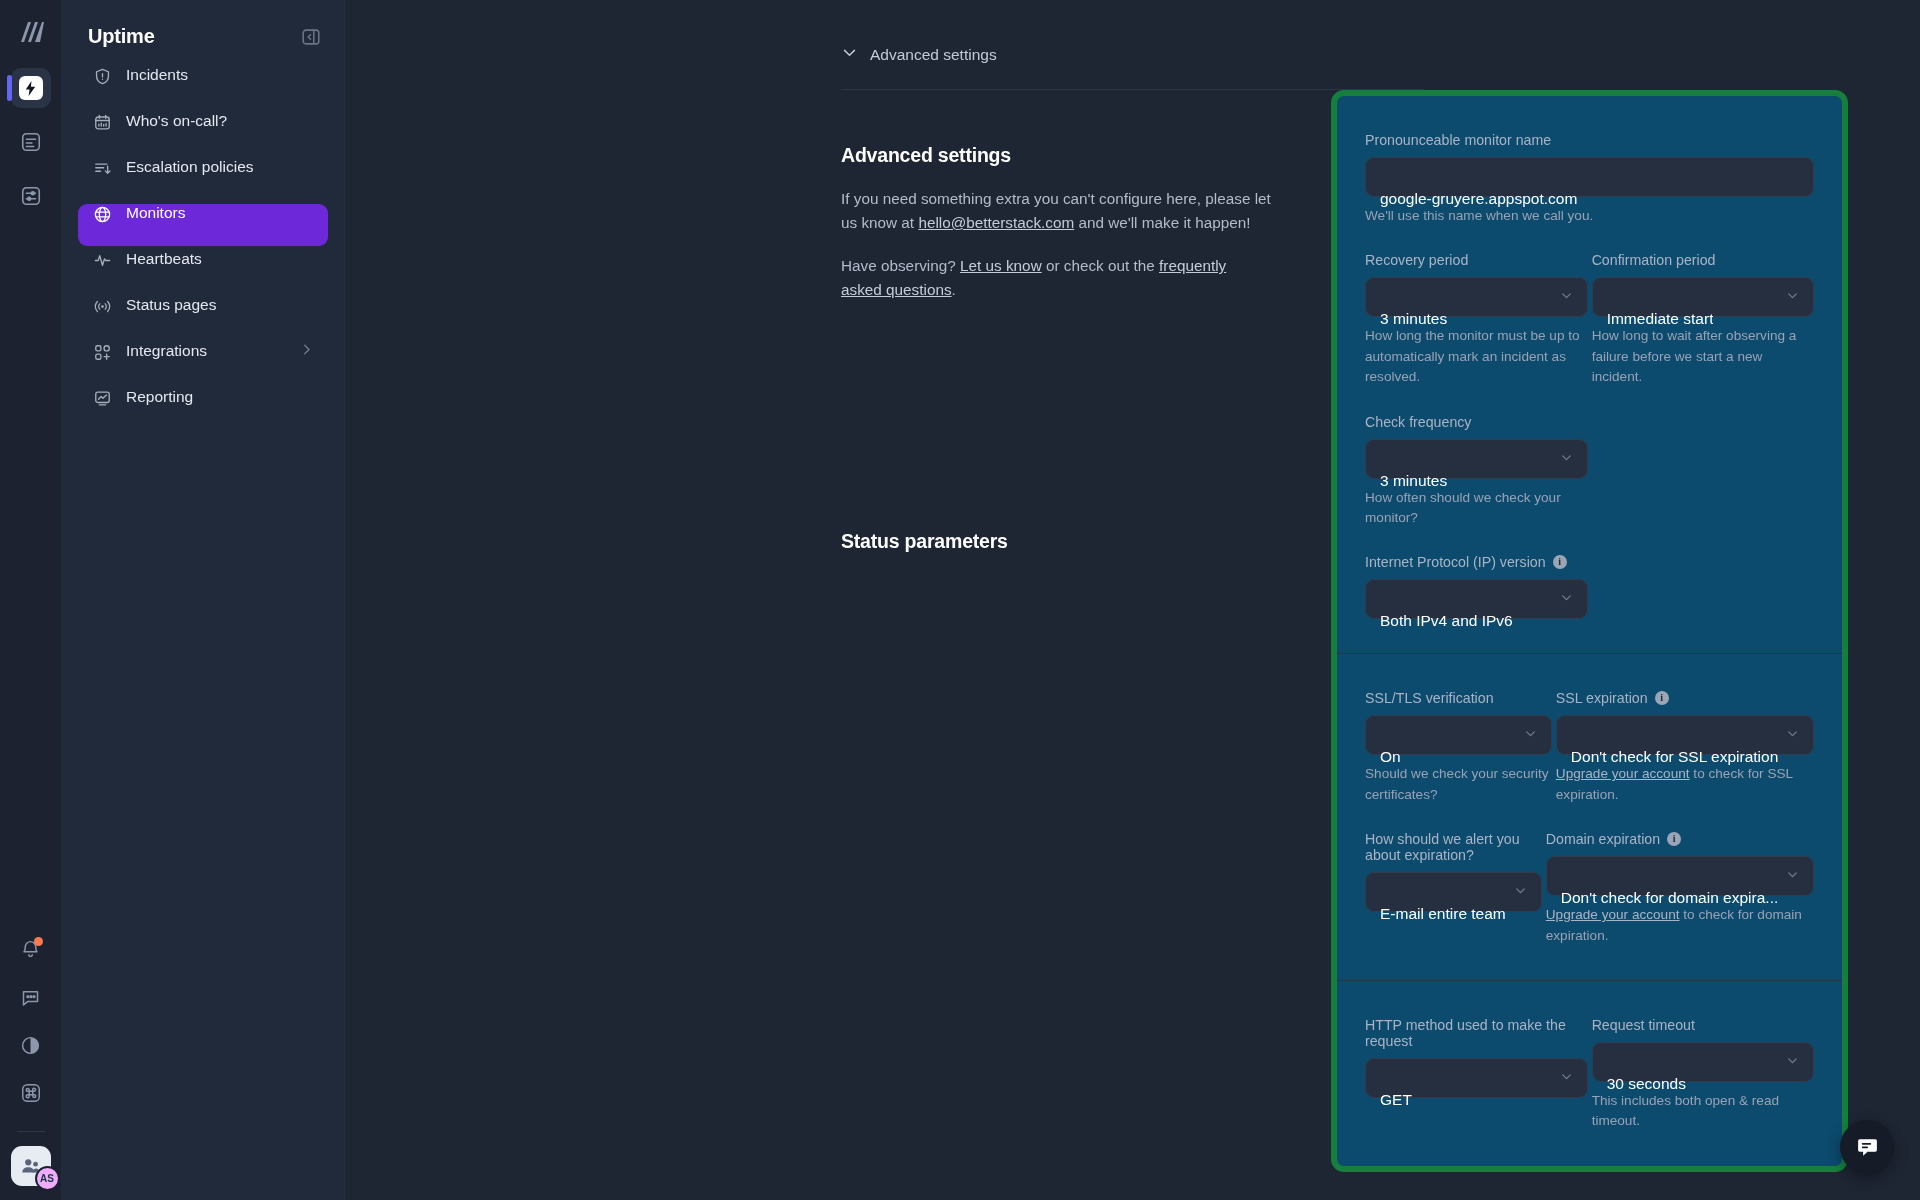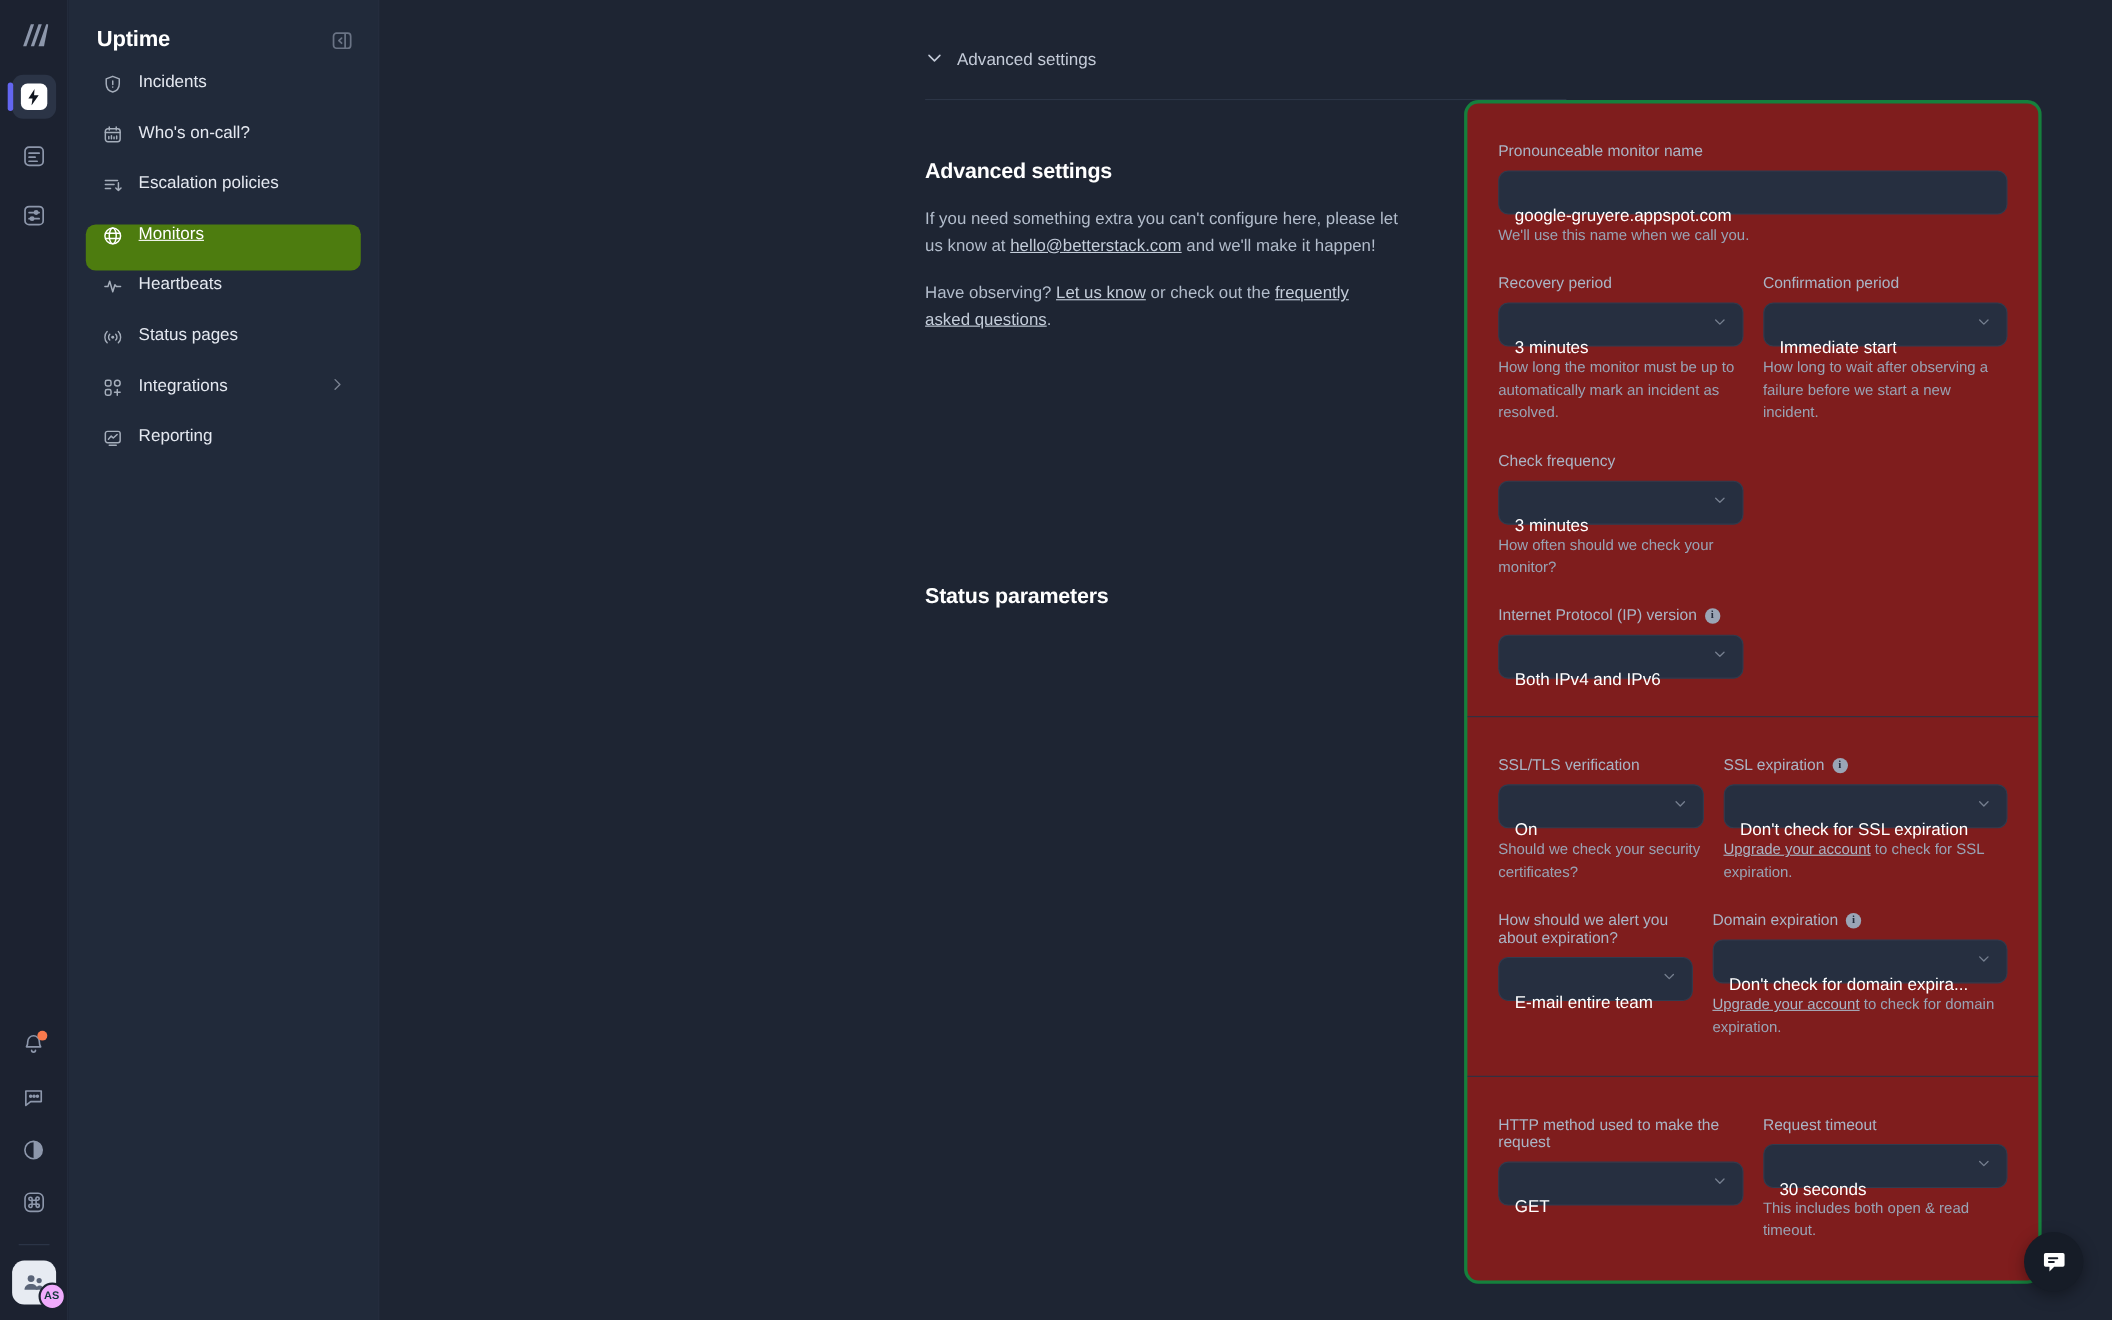--- a/index.html
+++ b/index.html
@@ -65,49 +65,49 @@
   .sb-title { color: #ffffff; font-size: 20px; font-weight: 700; letter-spacing: -0.2px; }
   .sb-collapse { width: 22px; height: 22px; cursor: pointer; opacity: .62; }
   .sb-nav { margin-top: 8px; }
   .sb-item {
     display: flex; align-items: flex-start; gap: 14px;
     height: 42px; padding: 0 14px; border-radius: 9px;
     color: #e4e8f0; font-size: 15.5px; cursor: pointer;
     margin-bottom: 4px;
   }
   .sb-item .ic { width: 20px; height: 20px; flex: 0 0 20px; display: flex; align-items: center; justify-content: center; opacity: .82; }
-  .sb-item.active { background: #4d7c0f; color: #ffffff; text-decoration: underline; }
+  .sb-item.active { background: #6d28d9; color: #ffffff; }
   .sb-item.active .ic { opacity: 1; }
   .sb-item .chev { margin-left: auto; opacity: .55; }
 
   
   .main { flex: 1 1 auto; height: 1200px; background: #1e2533; overflow: hidden; position: relative; }
   .main-inner { padding: 44px 0 0 0; }
   .collapse-row {
     display: flex; align-items: center; gap: 12px;
     margin-left: 496px; color: #c4cbd8; font-size: 15.5px; cursor: pointer;
   }
   .hr { margin: 24px 496px 0 496px; height: 1px; background: #2c3546; }
 
   .sect { display: flex; margin-left: 496px; margin-right: 152px; }
   .sect-left { width: 490px; flex: 0 0 490px; padding: 54px 60px 0 0; }
   .sect-title { color: #ffffff; font-size: 19.5px; font-weight: 700; letter-spacing: -0.2px; }
   .sect-desc { color: #b2bccb; font-size: 15.3px; line-height: 1.55; margin-top: 20px; }
   .sect-desc a { color: #c4cdda; text-decoration: underline; }
 
   .panel {
     flex: 1 1 auto;
-    background: #7f1d1d;
-    border: 3px solid #15803d;
+    background: #0c4a6e;
+    border: 6px solid #15803d;
     border-radius: 13px;
   }
   .panel-block { padding: 36px 28px 34px 28px; }
   .panel-block + .panel-block { border-top: 1px solid #2b3445; }
 
-  .grid2 { display: grid; grid-template-columns: 1fr 1fr; column-gap: 18px; }
+  .grid2 { display: grid; grid-template-columns: 1fr 1fr; column-gap: 4px; }
   .field { margin-bottom: 0; }
   .flabel {
     color: #aab4c4; font-size: 14.2px; margin-bottom: 9px;
     display: flex; align-items: center; gap: 7px;
   }
   .info-i {
     width: 14px; height: 14px; border-radius: 50%; background: #9aa5b6;
     color: #232b3b; font-size: 10px; font-weight: 700; line-height: 14px;
     text-align: center; font-family: "Liberation Serif", serif;
   }

